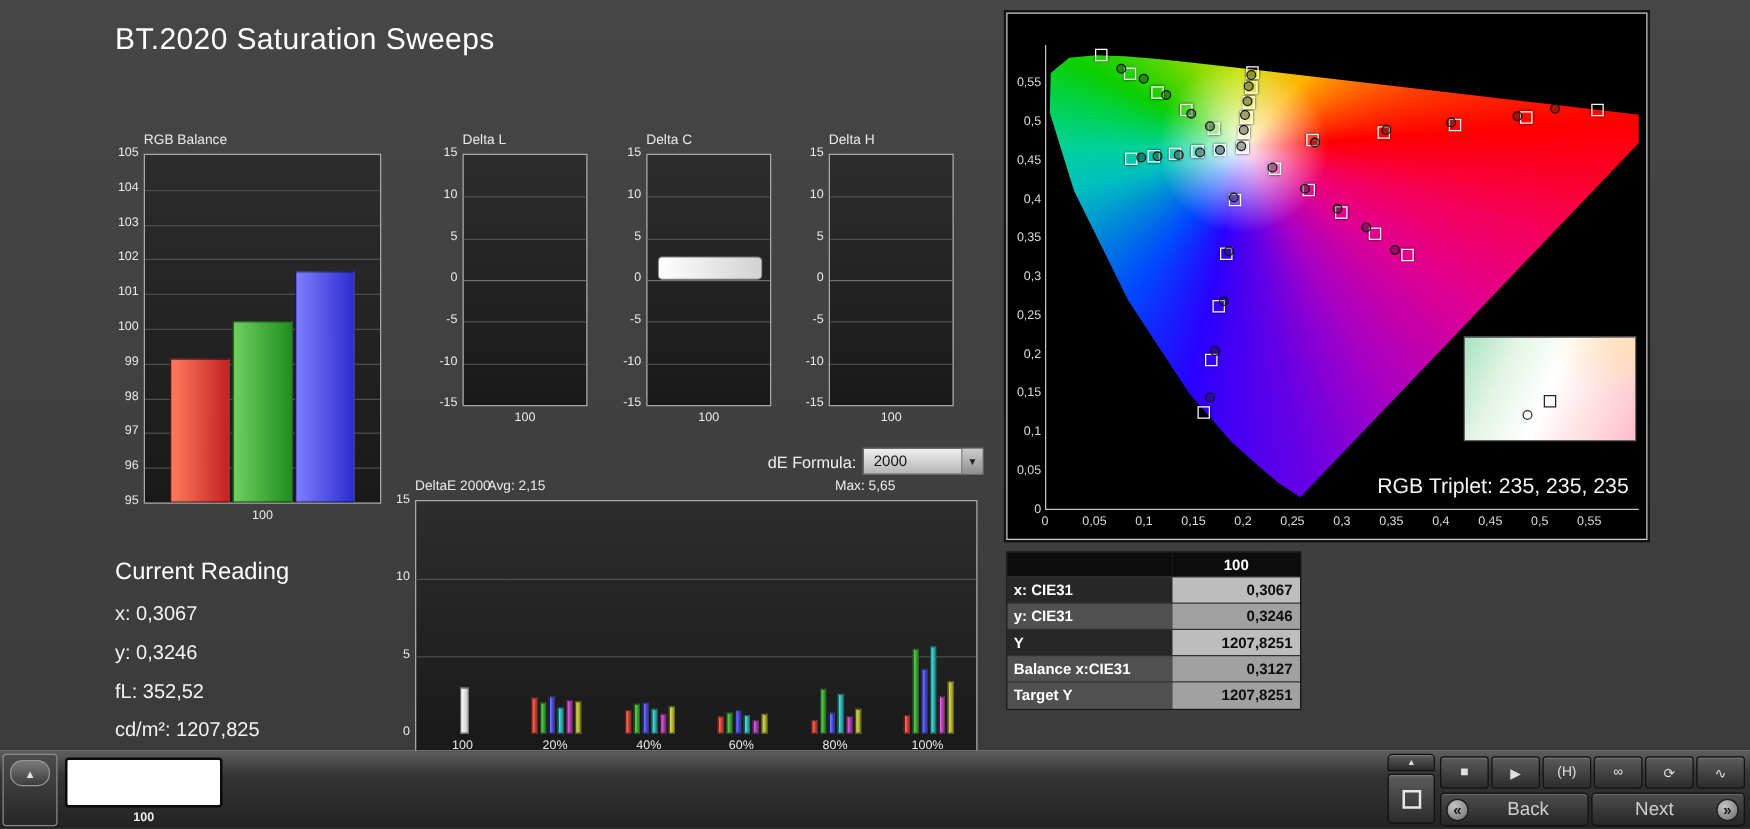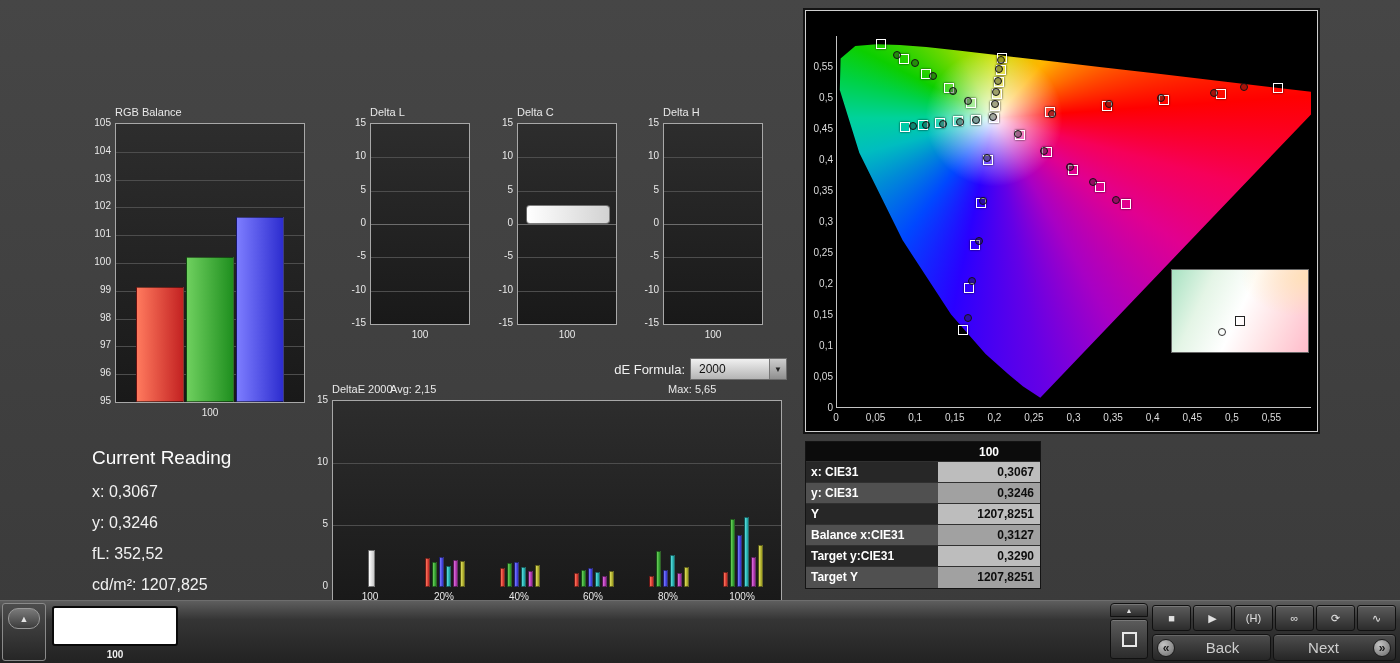--- a/index.html
+++ b/index.html
@@ -103,20 +103,21 @@
   #backBtn{left:1152px;width:119px}
   #backBtn .badge{margin-left:4px}
   #nextBtn{left:1273px;width:123px}
   #nextBtn .badge{margin-right:4px}
 </style>
 </head>
 <body>
 
 <div id="app">
 
+  <div class="abs page-title" style="left:92px;top:18px">BT.2020 Saturation Sweeps</div>
 
   <div class="chartwrap" style="left:115px;top:123px;width:190px;height:280px">
     <div class="ctitle">RGB Balance</div>
     <div class="plot">
         <div class="grid" style="top: 27.8px;"></div>
         <div class="grid" style="top: 55.6px;"></div>
         <div class="grid" style="top: 83.4px;"></div>
         <div class="grid" style="top: 111.2px;"></div>
         <div class="grid" style="top: 139px;"></div>
         <div class="grid" style="top: 166.8px;"></div>
@@ -327,20 +328,21 @@
         <div class="meas" style="left: 153.548px; top: 64.2px;"></div>
         <div class="meas" style="left: 155.132px; top: 52.42px;"></div>
         <div class="meas" style="left: 156.715px; top: 40.64px;"></div>
         <div class="meas" style="left: 158.298px; top: 28.86px;"></div>
         <div class="meas" style="left: 159.882px; top: 19.56px;"></div>
       </div>
     <div id="inset" class="abs">
       <div class="inset-circle"></div>
       <div class="inset-square"></div>
     </div>
+    <div id="triplet">RGB Triplet: 235, 235, 235</div>
   <div class="cxlab" style="left: 30px; top: 401px;">0</div>
       <div class="cxlab" style="left: 69.585px; top: 401px;">0,05</div>
       <div class="cxlab" style="left: 109.17px; top: 401px;">0,1</div>
       <div class="cxlab" style="left: 148.755px; top: 401px;">0,15</div>
       <div class="cxlab" style="left: 188.34px; top: 401px;">0,2</div>
       <div class="cxlab" style="left: 227.925px; top: 401px;">0,25</div>
       <div class="cxlab" style="left: 267.51px; top: 401px;">0,3</div>
       <div class="cxlab" style="left: 307.095px; top: 401px;">0,35</div>
       <div class="cxlab" style="left: 346.68px; top: 401px;">0,4</div>
       <div class="cxlab" style="left: 386.265px; top: 401px;">0,45</div>
@@ -374,24 +376,20 @@
         <div class="tvalue">0,3246</div>
       </div>
       <div class="trow odd">
         <div class="tlabel">Y</div>
         <div class="tvalue">1207,8251</div>
       </div>
       <div class="trow even">
         <div class="tlabel">Balance x:CIE31</div>
         <div class="tvalue">0,3127</div>
       </div>
-      <div class="trow odd">
-        <div class="tlabel">Target y:CIE31</div>
-        <div class="tvalue">0,3290</div>
-      </div>
       <div class="trow even">
         <div class="tlabel">Target Y</div>
         <div class="tvalue">1207,8251</div>
       </div>
     </div>
 
   <div id="bottombar" class="abs">
     <div id="miniPanel" class="abs">
       <div class="ebtn">
         <span>▲</span>

